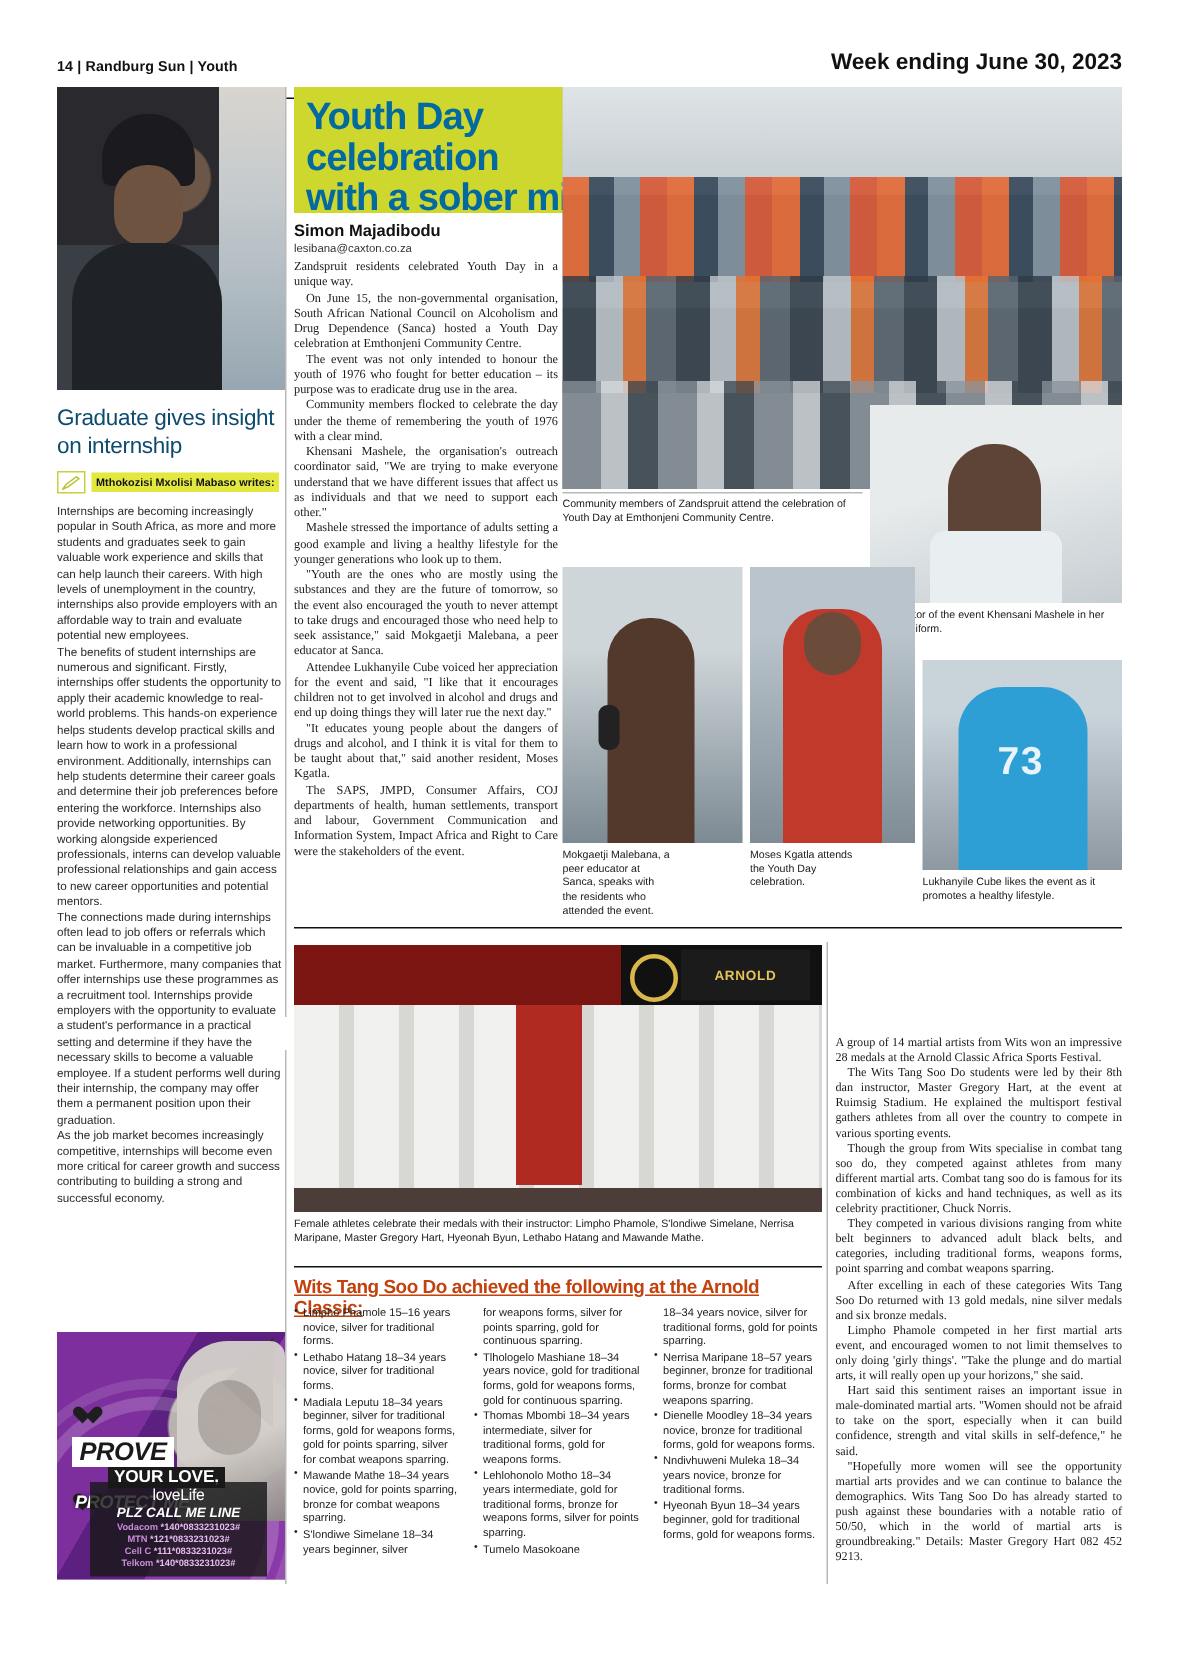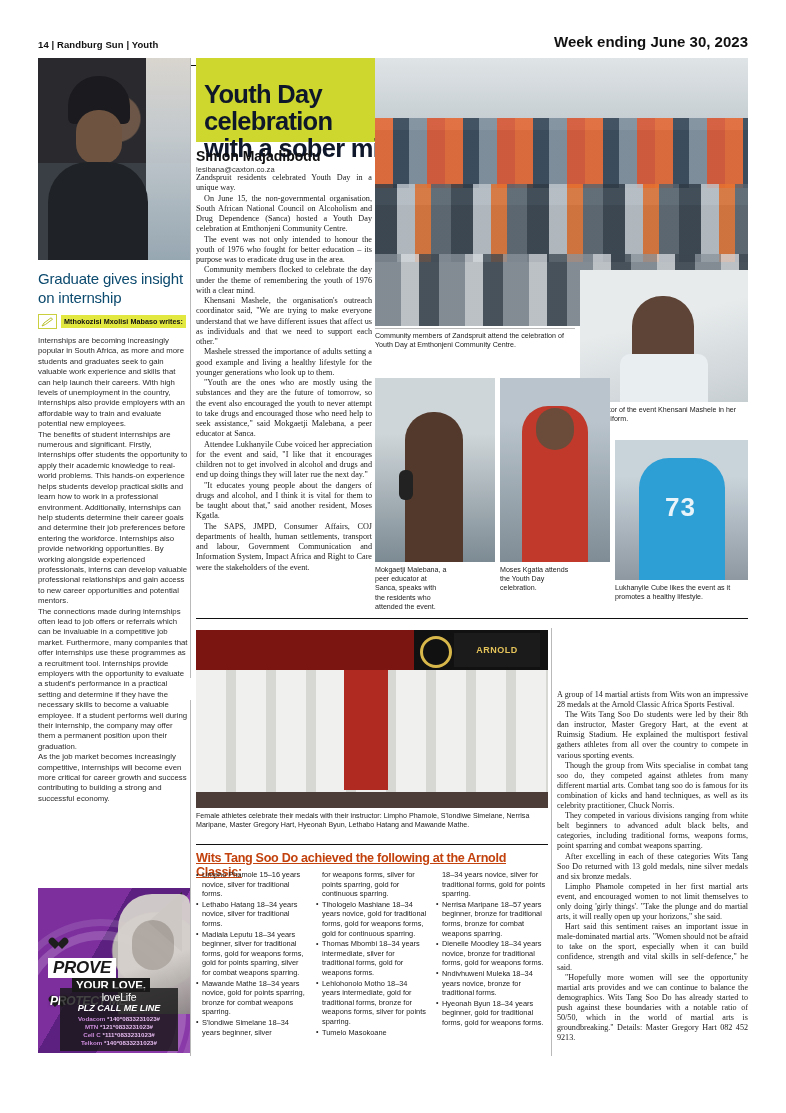--- a/index.html
+++ b/index.html
@@ -83,24 +83,24 @@
   .ll-panel{position:absolute;left:22px;bottom:2px;width:110px;background:rgba(25,25,25,.82);
     padding:3px 4px 4px 4px;text-align:center;}
   .ll-brand{color:#ffffff;font-size:10.5px;letter-spacing:-.2px;}
   .ll-line{color:#ffffff;font-size:9px;font-weight:bold;font-style:italic;margin-bottom:2px;}
   .ll-num{font-size:6.2px;font-weight:bold;color:#e6bcf0;line-height:8px;white-space:nowrap;}
   .ll-num .car{color:#c98ad8;}
 
   
   #headline-block{position:absolute;left:196px;top:58px;width:236px;height:84px;
     background:#cdd72e;}
-  #headline-block .hl{color:#0f172a;font-size:25.5px;font-weight:bold;line-height:27px;
-    padding:23px 6px 0 8px;letter-spacing:-.7px;}
+  #headline-block .hl{color:#0369a1;font-size:25.5px;font-weight:bold;line-height:27px;
+    padding:7px 6px 0 8px;letter-spacing:-.7px;}
   #byline{position:absolute;left:196px;top:148px;width:170px;}
-  #byline .bl-name{font-size:14px;font-weight:bold;color:#111;}
+  #byline .bl-name{font-size:11px;font-weight:bold;color:#111;}
   #byline .bl-mail{font-size:7.6px;color:#333;margin-top:1px;}
 
   #story-col{position:absolute;left:196px;top:173px;width:176px;
     font-family:"Liberation Serif", serif;font-size:8.2px;line-height:10.25px;color:#191919;
     text-align:justify;}
   #story-col p{margin:0;text-indent:8px;}
   #story-col p.first{text-indent:0;}
 
   
   #photo-crowd{position:absolute;left:375px;top:58px;width:373px;height:268px;

